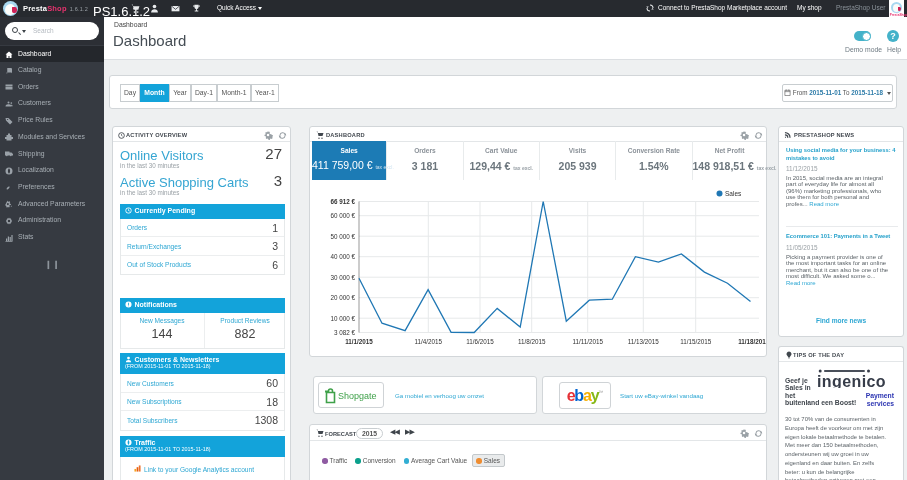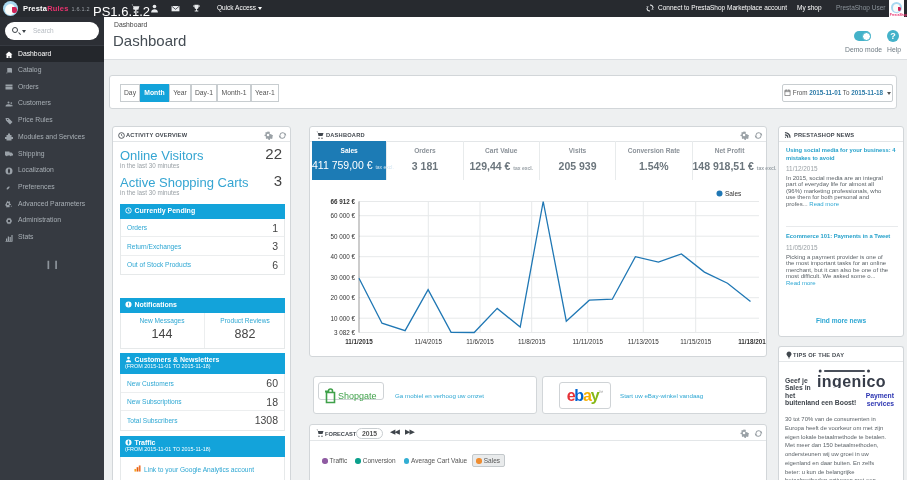--- a/index.html
+++ b/index.html
@@ -116,21 +116,21 @@
 #tipp { position:absolute; left:6px; top:68px; width:118px; font-size:5.9px; white-space:nowrap; color:#5c6368; line-height:8.75px; }
 </style>
 </head>
 <body>
 
 <div id="topbar">
   <div id="logo">
       <i class="sq"></i>
       <i class="pk"></i>
     </div>
-  <div class="brand">Presta<b>Rules</b><small>1.6.1.2</small></div>
+  <div class="brand">Presta<b>Shop</b><small>1.6.1.2</small></div>
   <div class="shopname">PS1.6.1.2</div>
   <svg class="tbico" style="left:131px" viewBox="0 0 16 16">
       <path d="M1 1h2l2 9h8l2-6H4.5M6 13a1.4 1.4 0 100 2.8 1.4 1.4 0 000-2.8zm6 0a1.4 1.4 0 100 2.8 1.4 1.4 0 000-2.8z"></path>
     </svg>
   <svg class="tbico" style="left:150px" viewBox="0 0 16 16">
       <circle cx="8" cy="4.5" r="3.2"></circle>
       <path d="M2 15c0-3.5 2.7-5.5 6-5.5s6 2 6 5.5z"></path>
     </svg>
   <svg class="tbico" style="left:171px" viewBox="0 0 16 16">
       <path d="M1 3.5h14v9.5H1z"></path>
@@ -270,21 +270,21 @@
         <path d="M8 4.5V8l2.5 1.5" stroke="#41474e" stroke-width="1.6" fill="none"></path>
       </svg>
     <svg class="pico" viewBox="0 0 16 16" style="left:151px">
         <path d="M14 6.5l-2.3-.5a4 4 0 00-.8-1.4l.8-2.1-1.7-1.7-2.1.8A4 4 0 006.5 1L6 2.8 4.2 2 2.5 3.7l.8 2.1a4 4 0 00-.8 1.4L1 7.5v2.4l2.3.5c.2.5.4 1 .8 1.4l-.8 2.1 1.7 1.7 2.1-.8c.4.3.9.6 1.4.8l.5 2.3h2.4l.5-2.3c.5-.2 1-.4 1.4-.8l2.1.8 1.7-1.7-.8-2.1c.3-.4.6-.9.8-1.4l2.3-.5zM8 10.5A2.5 2.5 0 118 5.5a2.5 2.5 0 010 5z" transform="scale(.9)"></path>
       </svg>
     <svg class="pico" viewBox="0 0 16 16" style="left:165px">
         <path d="M13.5 5A6 6 0 002.6 6.8l1.9.5A4 4 0 0111.8 6L10 7.5l4.5 1L14 4zM2.5 11a6 6 0 0010.9-1.8l-1.9-.5A4 4 0 014.2 10L6 8.5l-4.5-1L2 12z"></path>
       </svg>
   </div>
   <a class="biglink" style="top:20.5px">Online Visitors</a>
-    <span class="bigval" style="top:18px">22</span>
+    <span class="bigval" style="top:18px">27</span>
   <span class="subtxt" style="top:35px">in the last 30 minutes</span>
   <a class="biglink" style="top:47.5px">Active Shopping Carts</a>
     <span class="bigval" style="top:45px">3</span>
   <span class="subtxt" style="top:62px">in the last 30 minutes</span>
   <div class="bluehead" style="top:77px;height:14.5px">
       <span class="bt"><svg class="bico" viewBox="0 0 16 16">
           <path d="M8 1a7 7 0 100 14A7 7 0 008 1zm0 1.6A5.4 5.4 0 112.6 8 5.4 5.4 0 018 2.6zM7.3 4v4.4l3.2 1.9.7-1.2-2.5-1.5V4z"></path>
         </svg>Currently Pending</span>
     </div>
   <div class="dtable" style="top:91.5px">
@@ -427,21 +427,21 @@
       <text x="385.7" y="164">11/15/2015</text>
       <text x="442" y="164" font-weight="bold">11/18/201</text>
     </g>
     <polyline fill="none" stroke="#1f77b4" stroke-width="1.3" points="49,98.3 72,143.2 95.1,150.6 118.1,109.6 141.1,152.3 164.2,152.5 187.2,128.4 210.2,147.1 233.2,21.5 256.3,141.2 279.3,120.2 302.3,119.2 325.4,76.7 348.4,82.1 371.4,73.9 394.4,92.1 417.5,103.2 440.5,121.5"></polyline>
     <circle cx="409.5" cy="13.5" r="3" fill="#1f77b4"></circle>
     <text x="415" y="16" font-size="6.5" fill="#333">Sales</text>
   </svg>
 </div>
 
 <div class="adcard" style="left:313px;width:224px">
-  <div class="logobox" style="left:4px;top:5px;width:66px;height:18px">
+  <div class="logobox" style="left:4px;top:5px;width:66px;height:26px">
     <svg style="position:absolute;left:5px;top:5px" width="13" height="16" viewBox="0 0 13 16">
         <path fill="none" stroke="#3fa14a" stroke-width="1.6" d="M2.5 4.5h8v10h-8zM4.5 4.5V3a2 2 0 014 0v1.5"></path>
         <path fill="#3fa14a" d="M1 2.5h3v2H1z"></path>
       </svg>
     <span style="position:absolute;left:19px;top:7.5px;font-size:9px;color:#3fa14a;">Shopgate</span>
   </div>
   <span class="adlink" style="left:81px;top:15px">Ga mobiel en verhoog uw omzet</span>
 </div>
 <div class="adcard" style="left:542px;width:225px">
   <div class="logobox" style="left:16px;top:5px;width:52px;height:27px;text-align:center">

